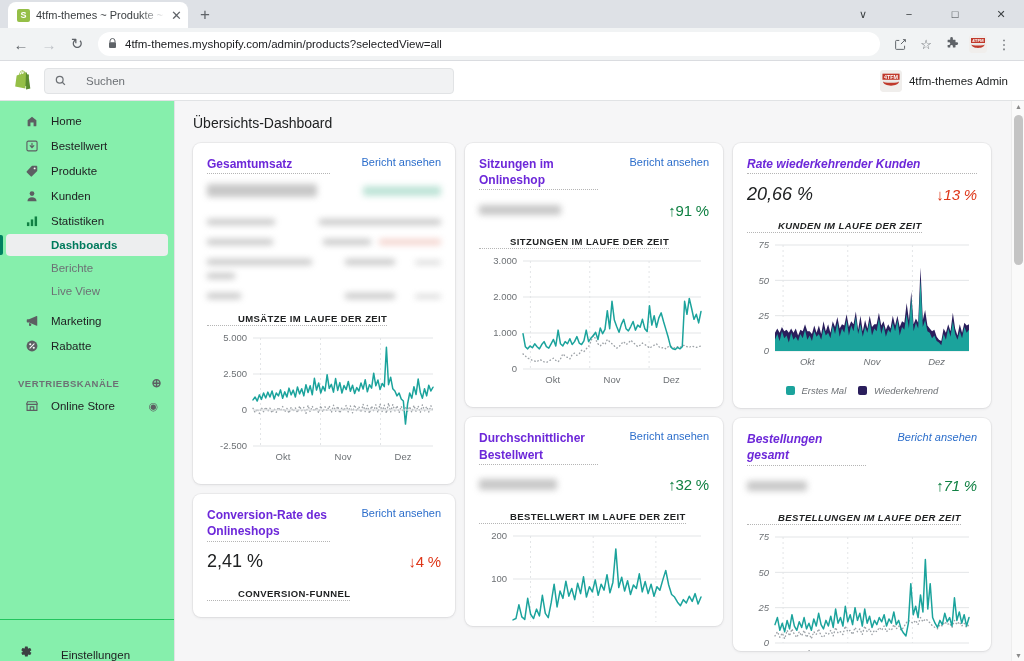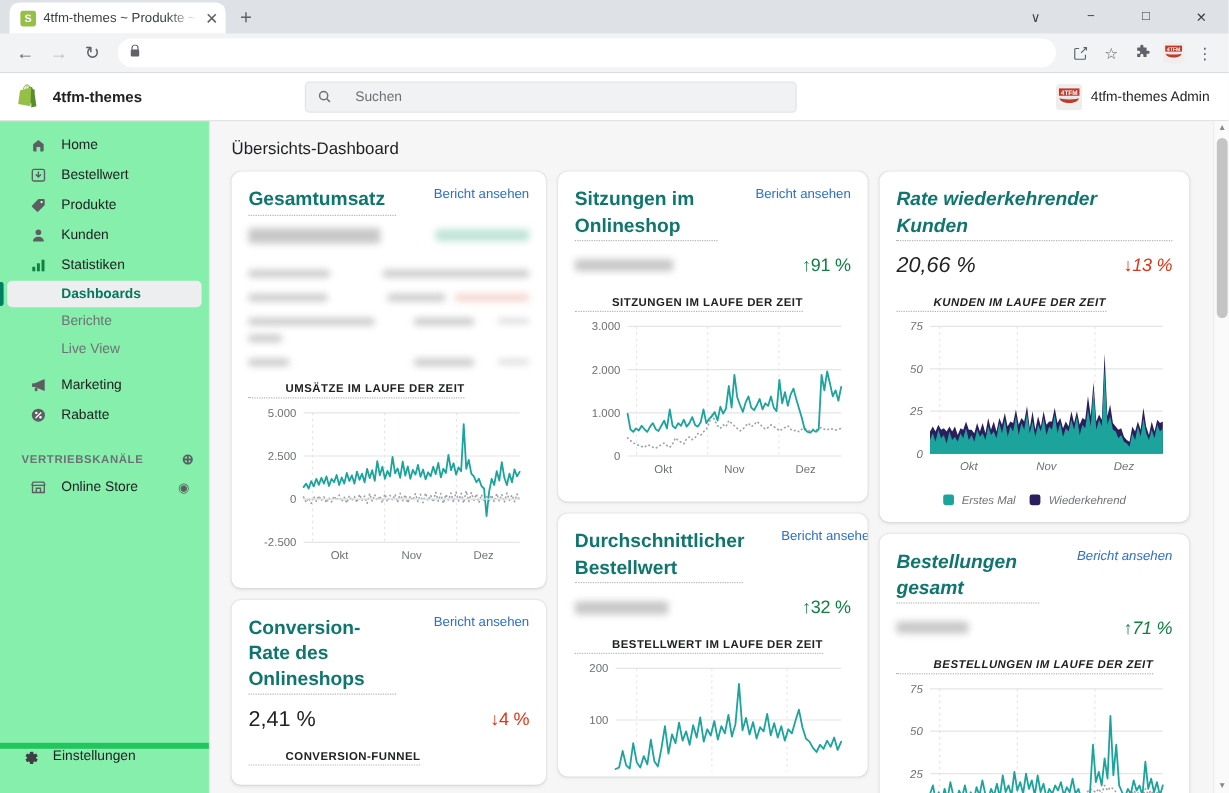--- a/index.html
+++ b/index.html
@@ -117,42 +117,42 @@
     position: absolute; left: -6px; top: 1px; width: 3px; height: 20px;
     background: #008060; border-radius: 0 2px 2px 0;
   }
   .section-head {
     display: flex; align-items: center; padding: 0 12px 0 18px;
     height: 22px; margin-top: 14px;
     font-size: 9.5px; letter-spacing: 0.5px; color: #6d7175; font-weight: 600;
   }
   .section-head .act { margin-left: auto; color: #5c5f62; font-size: 12px; }
   .settings {
-    height: 42px; display: flex; align-items: flex-start; gap: 11px;
+    height: 42px; display: flex; align-items: flex-end; gap: 28px;
     padding: 0 10px 0 18px; font-size: 11.5px; color: #202223;
-    border-top: 5px solid #22c55e;
+    border-top: 1px solid #22c55e;
   }
 
   
   .main { flex: 1; overflow: hidden; position: relative; padding: 14px 18px 0 18px; }
   .page-title { font-size: 14px; color: #202223; margin-bottom: 12px; font-weight: 500; }
 
   .columns { display: flex; gap: 10px; align-items: flex-start; }
   .col { display: flex; flex-direction: column; gap: 10px; }
   .col1 { width: 262px; }
   .col2 { width: 258px; }
   .col3 { width: 258px; font-style: italic; }
 
   .card {
     background: #fff; border-radius: 8px; padding: 13px 14px 12px 14px;
     box-shadow: 0 0 0 1px rgba(63,63,68,.05), 0 1px 3px rgba(63,63,68,.10);
   }
   .card-head { display: flex; align-items: flex-start; gap: 8px; }
   .card-title {
-    font-size: 16px; color: #0f766e; font-weight: 600; line-height: 1.35;
+    font-size: 12px; color: #6d28d9; font-weight: 600; line-height: 1.35;
     border-bottom: 1px dotted #b5b5b5; flex: 1; padding-bottom: 1px;
   }
   .card-title.wrap2 { max-width: 140px; }
   .report-link { font-size: 11px; color: #2c6ecb; white-space: nowrap; margin-left: 24px; }
 
   .big-row { display: flex; align-items: center; justify-content: space-between; margin-top: 8px; min-height: 24px; }
   .big-value { font-size: 18px; color: #202223; font-weight: 500; }
   .delta { font-size: 15px; font-weight: 500; letter-spacing: -0.2px; }
   .delta.up { color: #108043; }
   .delta.down { color: #de3618; }
@@ -223,20 +223,21 @@
     <div class="navbtn">←</div>
     <div class="navbtn dim">→</div>
     <div class="navbtn">↻</div>
     <div class="omnibox">
       <span class="lock">
         <svg width="9" height="11" viewBox="0 0 9 11">
             <path d="M2 4.5V3a2.5 2.5 0 0 1 5 0v1.5" fill="none" stroke="#5f6368" stroke-width="1"></path>
             <rect x="1" y="4.3" width="7" height="5.7" rx="1" fill="#5f6368"></rect>
           </svg>
       </span>
+      <span>4tfm-themes.myshopify.com/admin/products?selectedView=all</span>
     </div>
     <div class="omni-actions">
       <div class="tb-icon">
         <svg width="13" height="13" viewBox="0 0 16 16" fill="none" stroke="#5f6368" stroke-width="1.2">
             <path d="M11 2h3v3M14 2L8.5 7.5"></path>
             <path d="M13 9.5V13a1 1 0 0 1-1 1H3a1 1 0 0 1-1-1V4a1 1 0 0 1 1-1h3.5"></path>
           </svg>
       </div>
       <div class="tb-icon">☆</div>
       <div class="tb-icon">
@@ -262,21 +263,20 @@
   <div class="app">
 
     <div class="topbar">
       <span class="logo-mark">
         <svg width="20" height="22" viewBox="0 0 20 22">
           <path d="M13.8 2.6c-.1-.1-.3-.1-.4-.1l-1 .2s-.7-.7-.8-.8c-.1-.1-.2-.1-.3-.1l-.6 13.9 5.1 1.1-2-14.2z" fill="#5a8c2f"></path>
           <path d="M13.4 2.5c-.1 0-.2.1-.4.1l-.5.2c-.3-.9-.8-1.7-1.7-1.7h-.1C10.5.5 10.1.3 9.8.3 7.4.3 6.3 3.3 5.9 4.8l-1.7.5c-.5.2-.5.2-.6.7-.1.4-1.4 10.6-1.4 10.6l10.2 1.9.6-15.9c-.1-.1-.1-.1-.2-.1zM10.5 3.4l-1.8.6c.3-1.2.9-2.4 1.8-2.4.2 0 .3.1.4.2-.3.4-.4 1-.4 1.6zM9.7 1c.1 0 .2 0 .3.1-.8.4-1.6 1.3-2 3.1l-1.4.4C7 3.1 7.9 1 9.7 1zM11.5 3.3l-.3.1c0-.1 0-.2 0-.3 0-.6-.1-1.1-.2-1.5.5.1.8.7 1 1.6z" fill="#95bf47"></path>
           <path d="M15.9 4.5c-.1 0-1.1.1-1.1.1s-.8-.8-.9-.9c0 0-.1-.1-.2-.1l-.7 15.9 4.4-.9s-1.4-9.8-1.5-10.3c0 0 0-3.7 0-3.8z" fill="#5a8c2f"></path>
         </svg>
       </span>
-      <span class="shop-name">4tfm-themes</span>
       <div class="searchbox">
         <svg width="11" height="11" viewBox="0 0 14 14" fill="none" stroke="#6d7175" stroke-width="1.6">
             <circle cx="6" cy="6" r="4.3"></circle>
             <path d="M9.3 9.3 L12.6 12.6"></path>
           </svg>
         <span>Suchen</span>
       </div>
       <div class="user-chip">
         <span class="avatar-lg">
           <svg width="22" height="22" viewBox="0 0 18 18">

